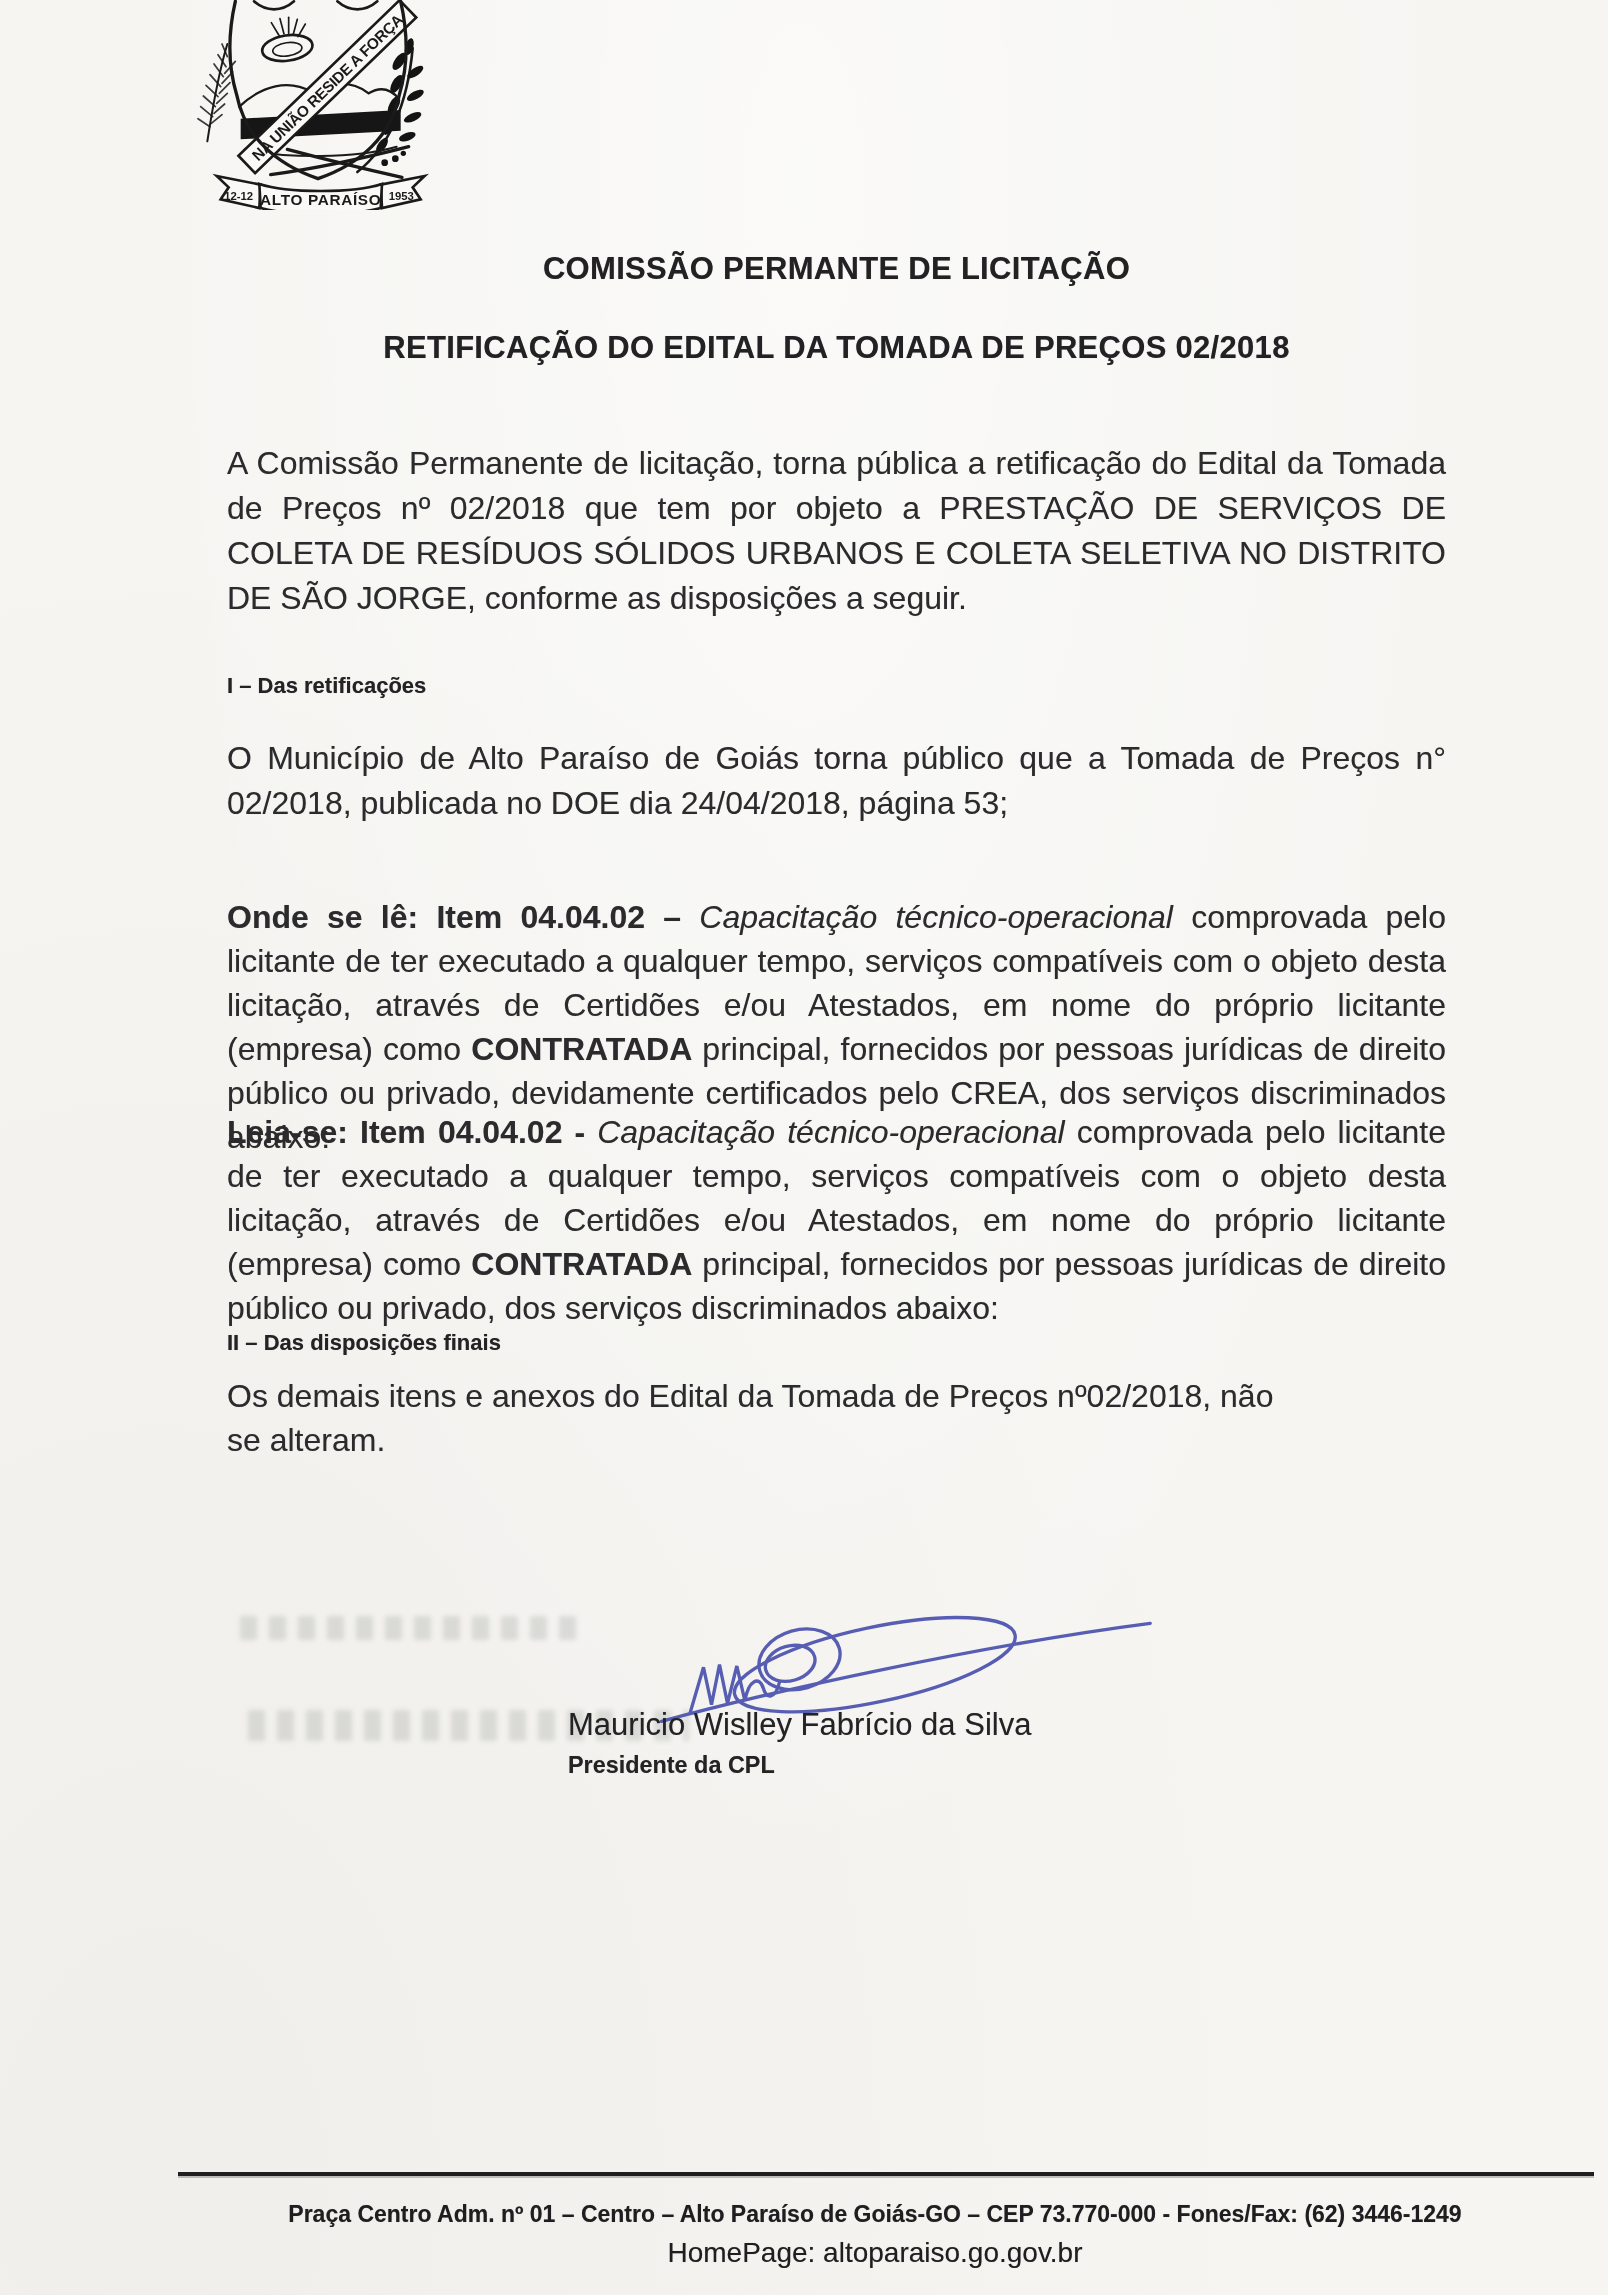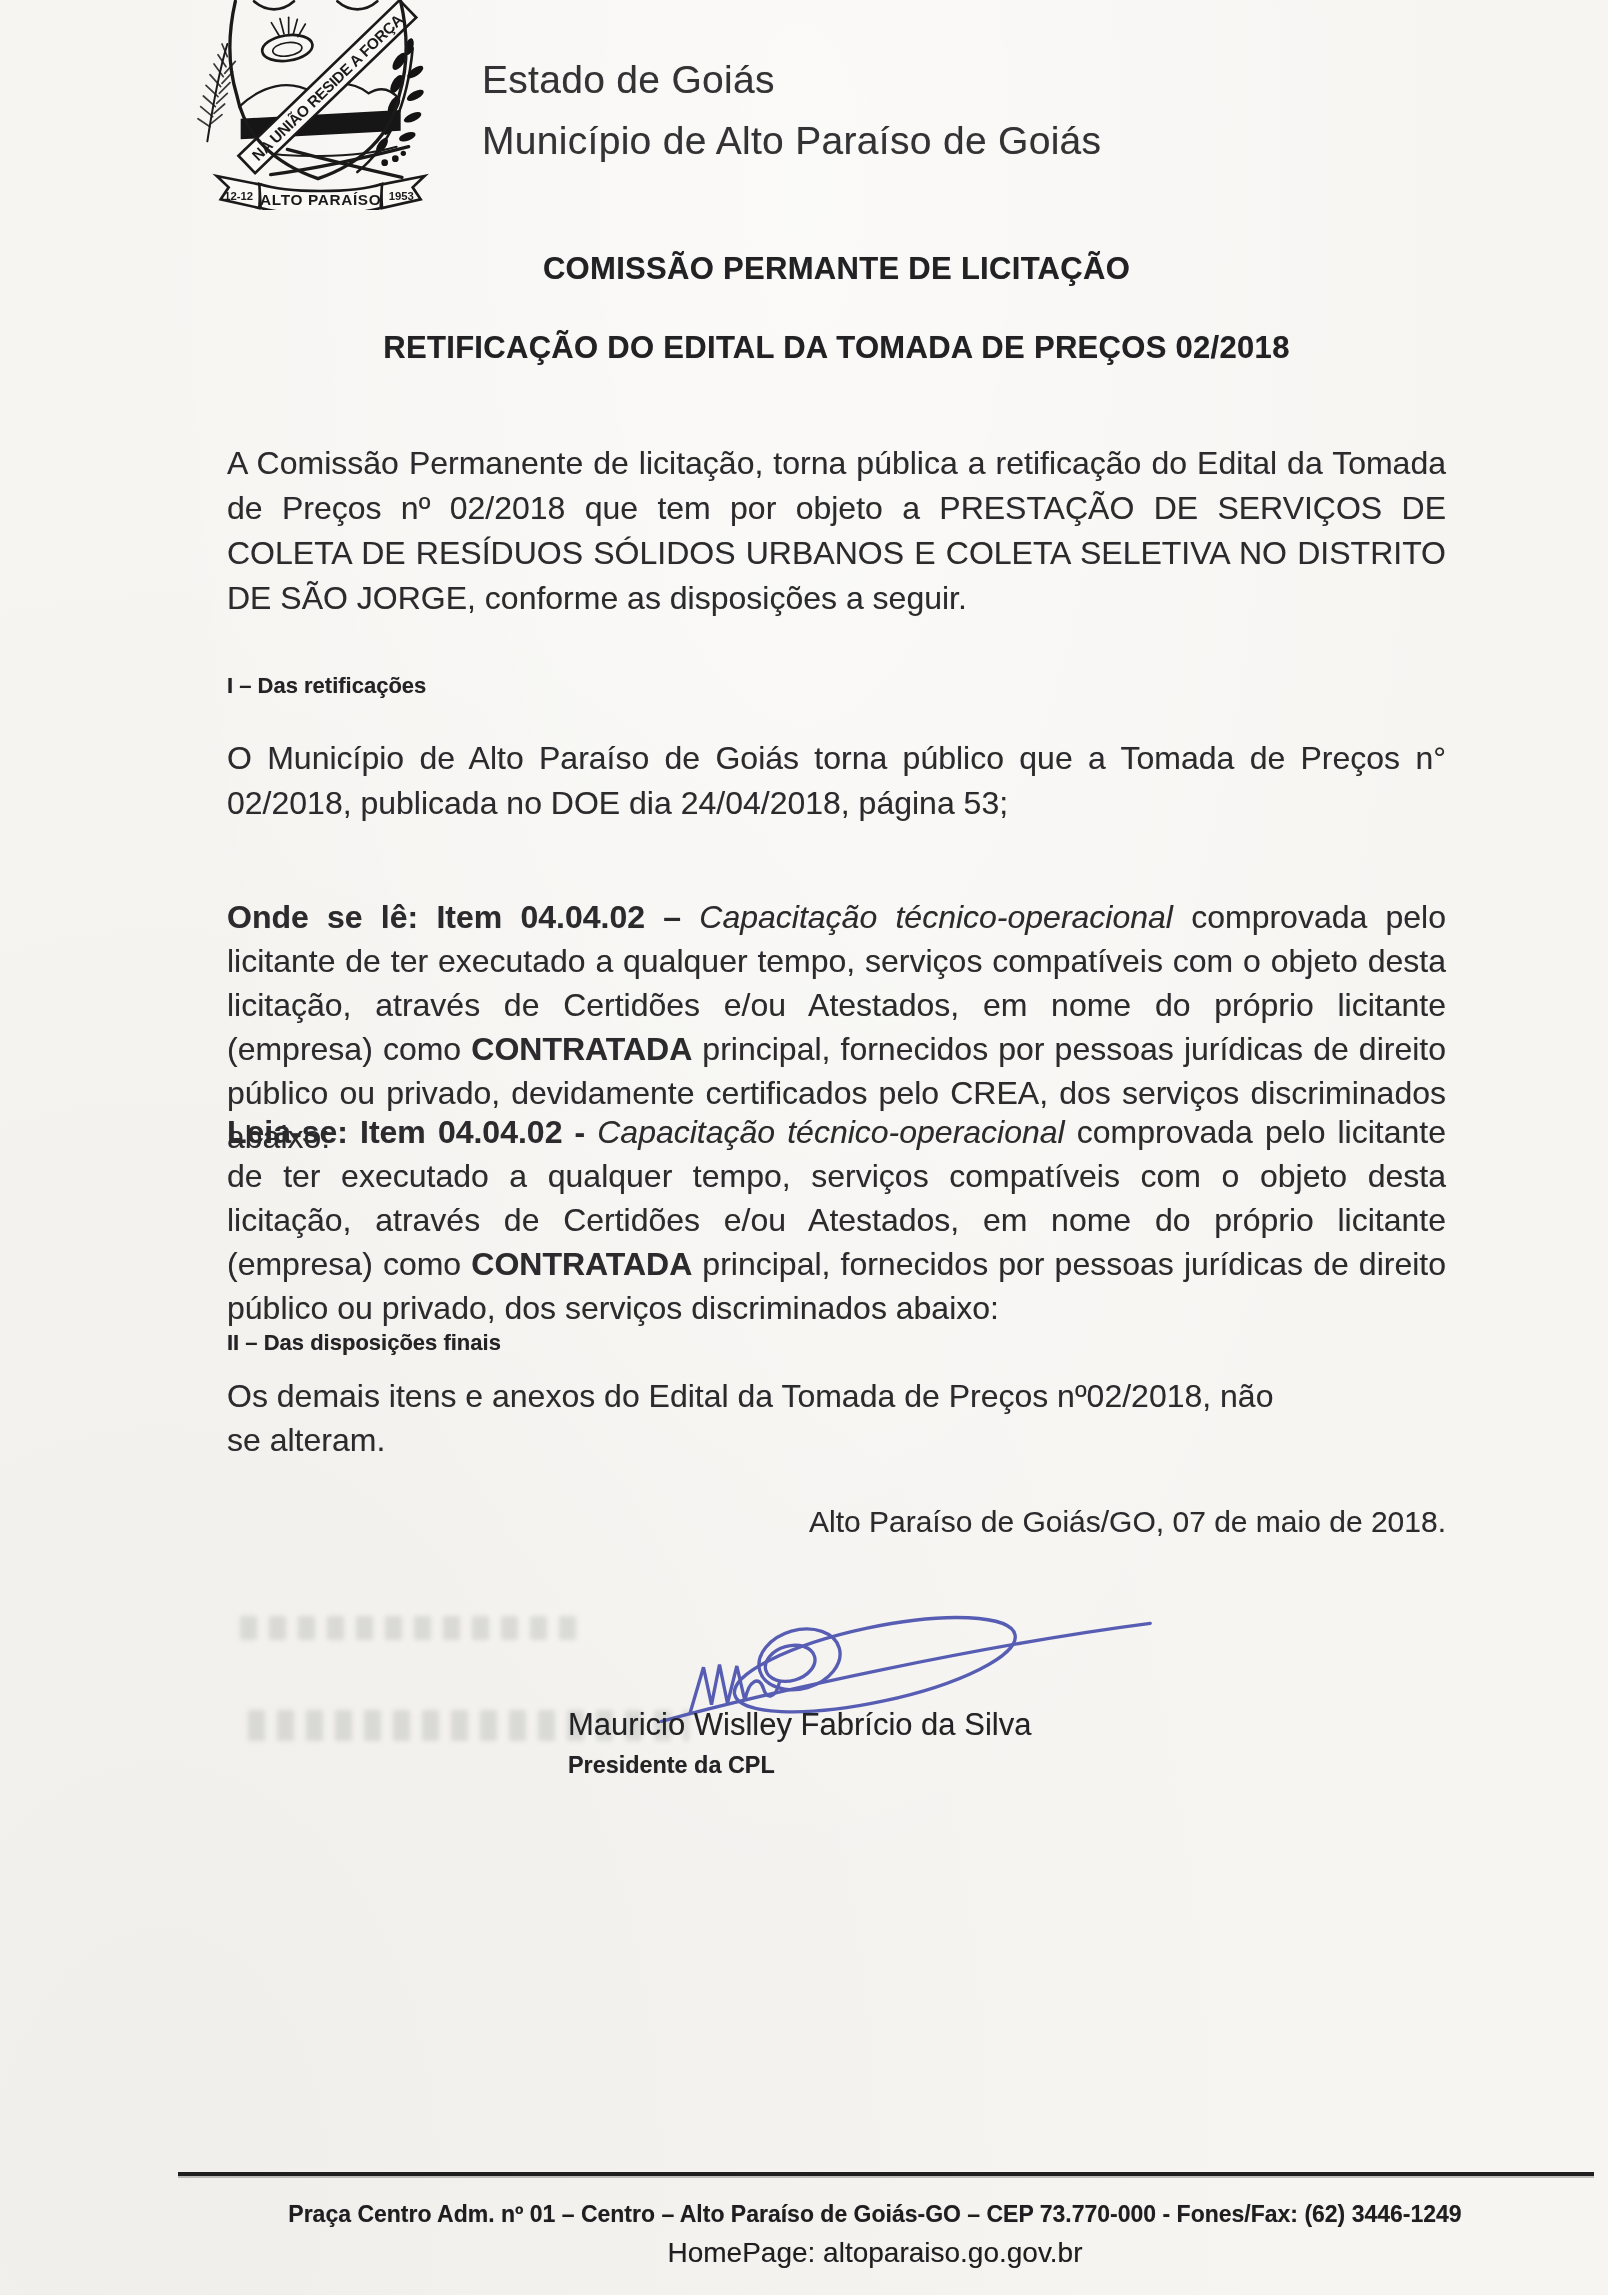--- a/index.html
+++ b/index.html
@@ -134,40 +134,35 @@
 
       <path d="M44,264 L110,277 L108,312 L50,299 L62,281 Z" fill="#faf9f6" stroke-width="4"></path>
       <path d="M356,264 L290,277 L292,312 L350,299 L338,281 Z" fill="#faf9f6" stroke-width="4"></path>
       <path d="M108,276 C150,290 250,290 292,276 L290,312 C248,324 152,324 110,312 Z" fill="#faf9f6" stroke-width="4"></path>
       <text x="77" y="300" text-anchor="middle" font-size="17" font-weight="700" fill="#1a1a1a" stroke="none">12-12</text>
       <text x="200" y="307" text-anchor="middle" font-size="23" font-weight="700" letter-spacing="1" fill="#1a1a1a" stroke="none">ALTO PARAÍSO</text>
       <text x="321" y="300" text-anchor="middle" font-size="17" font-weight="700" fill="#1a1a1a" stroke="none">1953</text>
     </g>
   </svg>
 
-  <div class="abs org">
-    <div>Estado de Goiás</div>
-    <div>Município de Alto Paraíso de Goiás</div>
-  </div>
 
   <div class="abs doc-title t1">COMISSÃO PERMANTE DE LICITAÇÃO</div>
   <div class="abs doc-title t2">RETIFICAÇÃO DO EDITAL DA TOMADA DE PREÇOS 02/2018</div>
 
   <div class="abs para intro"><span>A Comissão Permanente de licitação, torna pública a retificação do Edital da Tomada de Preços nº 02/2018 que tem por objeto a PRESTAÇÃO DE SERVIÇOS DE COLETA DE RESÍDUOS SÓLIDOS URBANOS E COLETA SELETIVA NO DISTRITO DE SÃO JORGE, conforme as disposições a seguir.</span></div>
 
   <div class="abs heading h1">I – Das retificações</div>
   <div class="abs para p1">O Município de Alto Paraíso de Goiás torna público que a Tomada de Preços n° 02/2018, publicada no DOE dia 24/04/2018, página 53;</div>
 
   <div class="abs para tight onde"><span style="font-weight: 700;">Onde se lê: Item 04.04.02 – </span><span style="font-style: italic;">Capacitação técnico-operacional</span><span> comprovada pelo licitante de ter executado a qualquer tempo, serviços compatíveis com o objeto desta licitação, através de Certidões e/ou Atestados, em nome do próprio licitante (empresa) como </span><span style="font-weight: 700;">CONTRATADA</span><span> principal, fornecidos por pessoas jurídicas de direito público ou privado, devidamente certificados pelo CREA, dos serviços discriminados abaixo:</span></div>
   <div class="abs para tight leia"><span style="font-weight: 700;">Leia-se: Item 04.04.02 - </span><span style="font-style: italic;">Capacitação técnico-operacional</span><span> comprovada pelo licitante de ter executado a qualquer tempo, serviços compatíveis com o objeto desta licitação, através de Certidões e/ou Atestados, em nome do próprio licitante (empresa) como </span><span style="font-weight: 700;">CONTRATADA</span><span> principal, fornecidos por pessoas jurídicas de direito público ou privado, dos serviços discriminados abaixo:</span></div>
 
   <div class="abs heading h2">II – Das disposições finais</div>
   <div class="abs para tight p2">Os demais itens e anexos do Edital da Tomada de Preços nº02/2018, não se alteram.</div>
 
-  <div class="abs dateline">Alto Paraíso de Goiás/GO, 07 de maio de 2018.</div>
 
   <div class="abs smudge sm1"></div>
   <div class="abs smudge sm2"></div>
 
   <svg class="abs sig-svg" viewBox="0 0 780 210">
     <g stroke="#4a51ae" fill="none" stroke-linecap="round" stroke-width="5" opacity=".92">
       <path d="M15,185 C180,140 500,70 748,38"></path>
       <ellipse cx="335" cy="100" rx="215" ry="56" transform="rotate(-12 335 100)"></ellipse>
       <ellipse cx="222" cy="92" rx="62" ry="44" transform="rotate(-16 222 92)"></ellipse>
       <ellipse cx="208" cy="98" rx="38" ry="26" transform="rotate(-16 208 98)"></ellipse>

